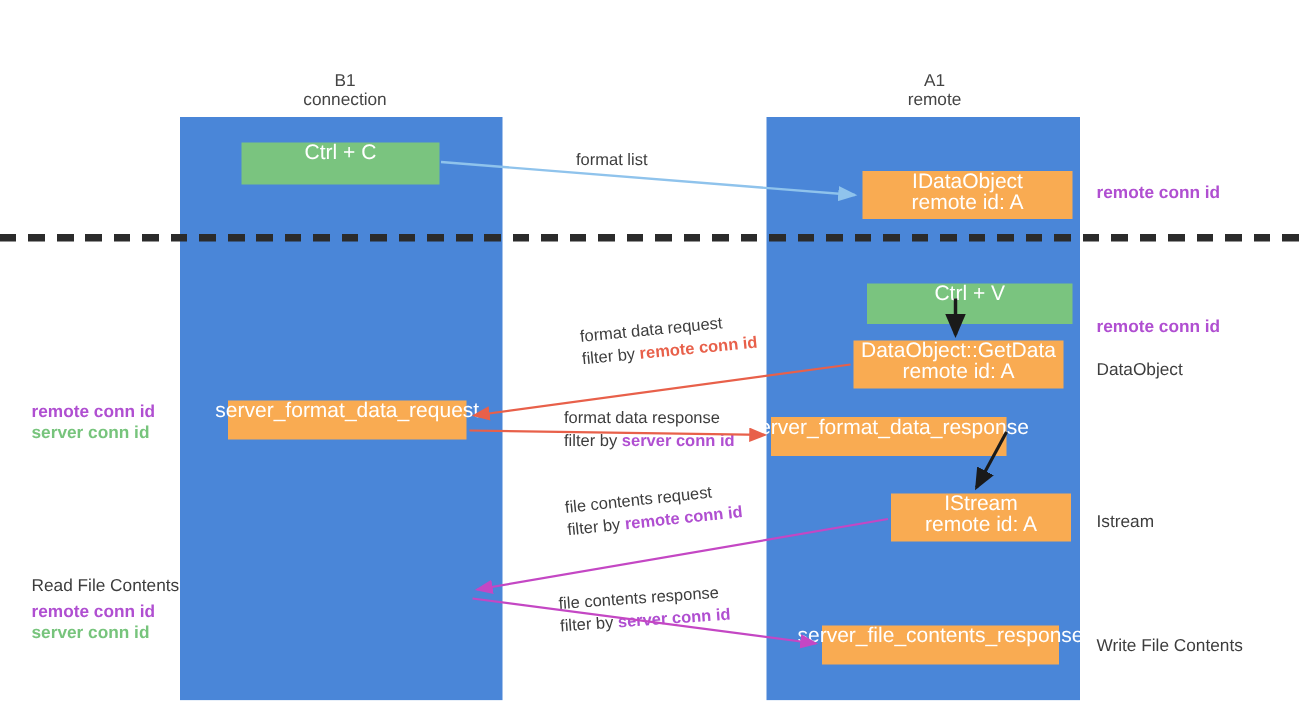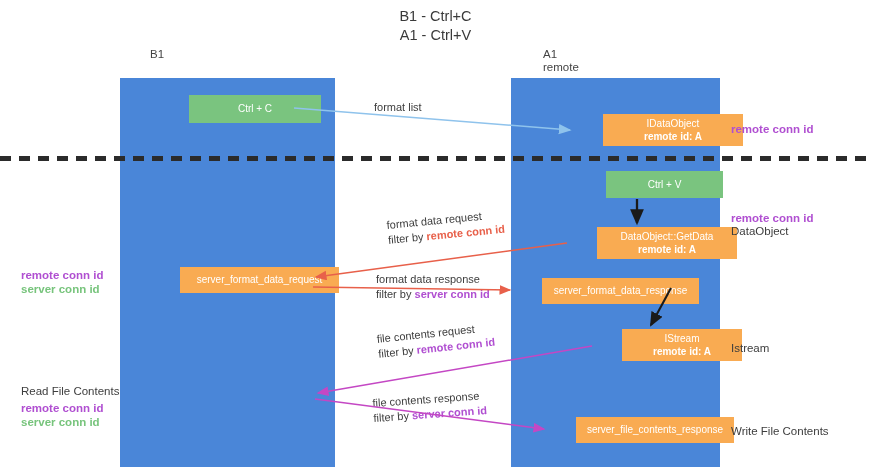--- a/index.html
+++ b/index.html
@@ -20,21 +20,21 @@
   }
   .lane {
     position: absolute;
     background: #4a86d8;
   }
   #lane-b1 { left: 120px; top: 78px; width: 215px; height: 389px; }
   #lane-a1 { left: 511px; top: 78px; width: 209px; height: 389px; }
 
   .lane-header {
     position: absolute;
-    text-align: left;
+    text-align: center;
     color: #444444;
     font-size: 11.5px;
     line-height: 13px;
   }
   #header-b1 { left: 150px; top: 48px; width: 160px; }
   #header-a1 { left: 543px; top: 48px; width: 160px; }
   .lane-header .ln2 { display: block; }
 
   #diagram-title {
     position: absolute;
@@ -44,75 +44,73 @@
     color: #3a3a3a;
     font-size: 14.5px;
     line-height: 19px;
   }
   #diagram-title .ln2 { display: block; }
 
   .node {
     position: absolute;
     box-sizing: border-box;
     color: #ffffff;
-    font-size: 10px;
+    font-size: 14px;
     line-height: 13.5px;
     text-align: center;
     display: flex;
     flex-direction: column;
     align-items: center;
-    justify-content: center;
     z-index: 5;
-    margin-left: 28px;
   }
   .node.green { background: #7ac47f; }
   .node.orange { background: #f9ab52; }
-  .node .sub { display: block; font-weight: bold; }
+  .node .sub { display: block; }
 
   #node-ctrl-c      { left: 161px; top: 95px;  width: 132px; height: 28px; }
   #node-idataobject { left: 575px; top: 114px; width: 140px; height: 32px; }
-  #node-ctrl-v      { left: 578px; top: 171px; width: 117px; height: 27px; }
+  #node-ctrl-v      { left: 578px; top: 189px; width: 137px; height: 27px; }
   #node-getdata     { left: 569px; top: 227px; width: 140px; height: 32px; }
   #node-sfdreq      { left: 152px; top: 267px; width: 159px; height: 26px; }
   #node-sfdresp     { left: 514px; top: 278px; width: 157px; height: 26px; }
   #node-istream     { left: 594px; top: 329px; width: 120px; height: 32px; }
   #node-sfcreq      { left: 150px; top: 383px; width: 163px; height: 26px; }
   #node-sfcresp     { left: 548px; top: 417px; width: 158px; height: 26px; }
 
   .side-label {
     position: absolute;
     font-size: 11.5px;
     line-height: 14px;
     z-index: 6;
   }
   .side-label .purple { color: #b04fd1; font-weight: bold; display: block; }
   .side-label .green  { color: #77c47c; font-weight: bold; display: block; }
   .side-label .plain  { color: #3d3d3d; display: block; }
 
   #label-remote-conn-1 { left: 731px; top: 122px; }
   #label-remote-conn-2 { left: 731px; top: 211px; }
-  #label-dataobject    { left: 731px; top: 224px; }
+  #label-dataobject    { left: 731px; top: 240px; }
   #label-istream       { left: 731px; top: 341px; }
   #label-write-file    { left: 731px; top: 424px; }
   #label-left-conn     { left: 21px;  top: 268px; }
   #label-read-file     { left: 21px;  top: 384px; }
   #label-left-conn-2   { left: 21px;  top: 401px; }
 
   .edge-label {
     position: absolute;
     font-size: 11px;
     line-height: 15px;
     white-space: nowrap;
     z-index: 6;
     color: #3d3d3d;
   }
   .edge-label .hl-purple { color: #b04fd1; font-weight: bold; }
   .edge-label .hl-red    { color: #e8604a; font-weight: bold; }
 
-  #elabel-format-list   { left: 374px; top: 100px; }
+  #elabel-format-list   { left: 384px; top: 100px; }
   #elabel-fdreq  { left: 386px; top: 218px; transform: rotate(-5.5deg); transform-origin: left top; }
   #elabel-fdresp { left: 376px; top: 272px; }
   #elabel-fcreq  { left: 376px; top: 332px; transform: rotate(-6deg); transform-origin: left top; }
   #elabel-fcresp { left: 372px; top: 396px; transform: rotate(-4deg); transform-origin: left top; }
   .edge-label .l2 { display: block; }
 
   #dashed-divider {
     position: absolute;
     left: 0; top: 156px;
     width: 871px;
@@ -128,27 +126,24 @@
     width: 871px; height: 467px;
     z-index: 7;
     pointer-events: none;
   }
 </style>
 </head>
 <body>
 
 <div id="canvas">
 
-  <div id="diagram-title">
-    <span>B1 - Ctrl+C</span>
-    <span class="ln2">A1 - Ctrl+V</span>
-  </div>
 
   <div id="header-b1" class="lane-header">
     <span>B1</span>
+    <span class="ln2">connection</span>
   </div>
   <div id="header-a1" class="lane-header">
     <span>A1</span>
     <span class="ln2">remote</span>
   </div>
 
   <div id="lane-b1" class="lane"></div>
   <div id="lane-a1" class="lane"></div>
 
   <svg id="arrows">

